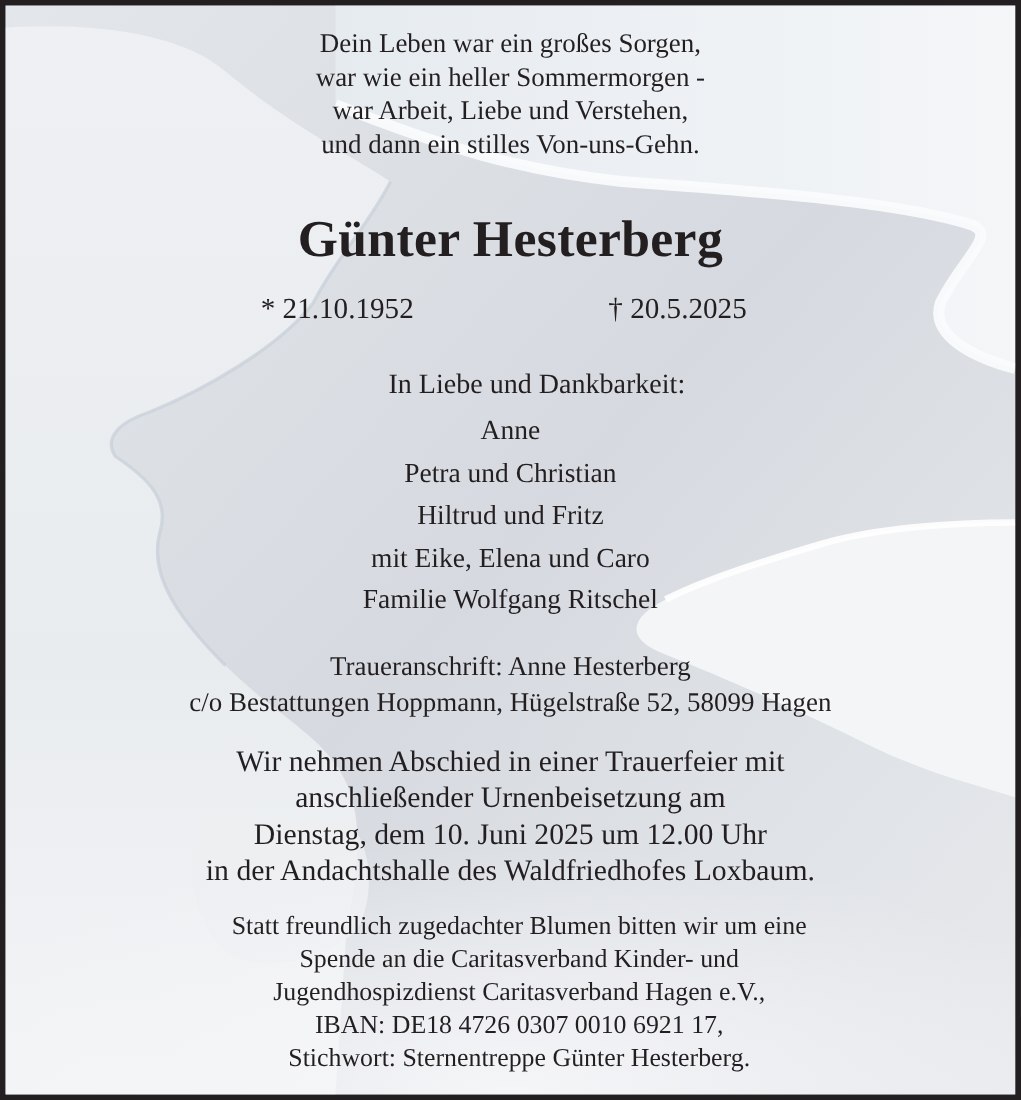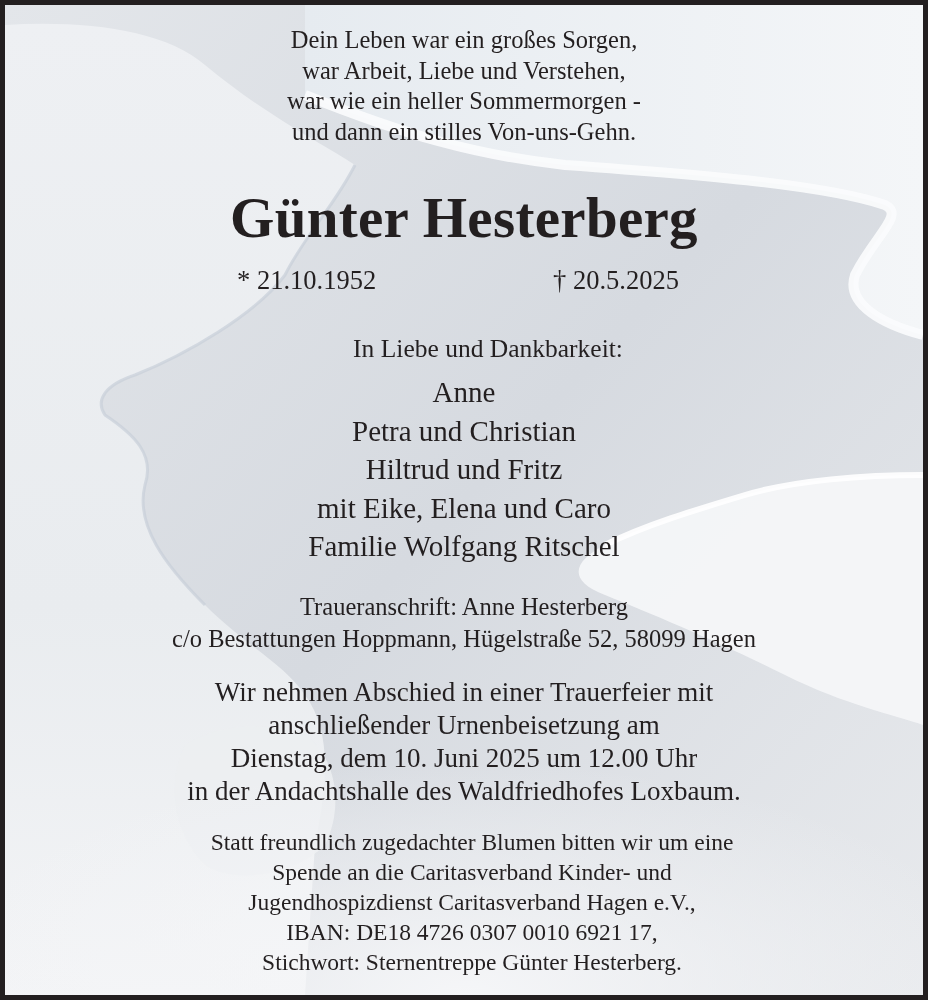--- a/index.html
+++ b/index.html
@@ -46,21 +46,21 @@
       top: 20px;
       left: 0; right: 0;
       font-size: 24.5px;
       line-height: 30.5px;
     }
     .poem div { white-space: nowrap; }
     .name {
       position: absolute;
       top: 178px;
       left: 0; right: 0;
-      font-size: 57px;
+      font-size: 47px;
       font-weight: bold;
       line-height: 70px;
       letter-spacing: 0.3px;
     }
     .dates {
       position: absolute;
       top: 258px;
       left: 0; right: 0;
       font-size: 26.5px;
       line-height: 34px;
@@ -78,21 +78,21 @@
       top: 327px;
       left: 0; right: 0;
       font-size: 25.5px;
       line-height: 34px;
       padding-left: 48px;
     }
     .family {
       position: absolute;
       top: 368px;
       left: 0; right: 0;
-      font-size: 29px;
+      font-size: 25px;
       line-height: 38.5px;
     }
     .family div { white-space: nowrap; }
     .address {
       position: absolute;
       top: 586px;
       left: 0; right: 0;
       font-size: 24.5px;
       line-height: 31.5px;
     }
@@ -158,22 +158,22 @@
 
       <path d="M180 740 C210 720 260 715 300 730 C330 750 340 800 320 840 C290 870 230 880 200 860 C170 830 160 780 180 740 Z" fill="#eceef1" opacity="0.85"></path>
 
       <rect x="0" y="600" width="918" height="390" fill="url(#bottomGlow)"></rect>
     </svg>
 
     <div class="content">
 
       <div class="poem">
         <div>Dein Leben war ein großes Sorgen,</div>
+        <div>war wie ein heller Sommermorgen -</div>
         <div>war Arbeit, Liebe und Verstehen,</div>
-        <div>war wie ein heller Sommermorgen -</div>
         <div>und dann ein stilles Von-uns-Gehn.</div>
       </div>
 
       <div class="name">Günter Hesterberg</div>
 
       <div class="dates">
         <span class="birth">* 21.10.1952</span>
         <span class="death">† 20.5.2025</span>
       </div>
 

